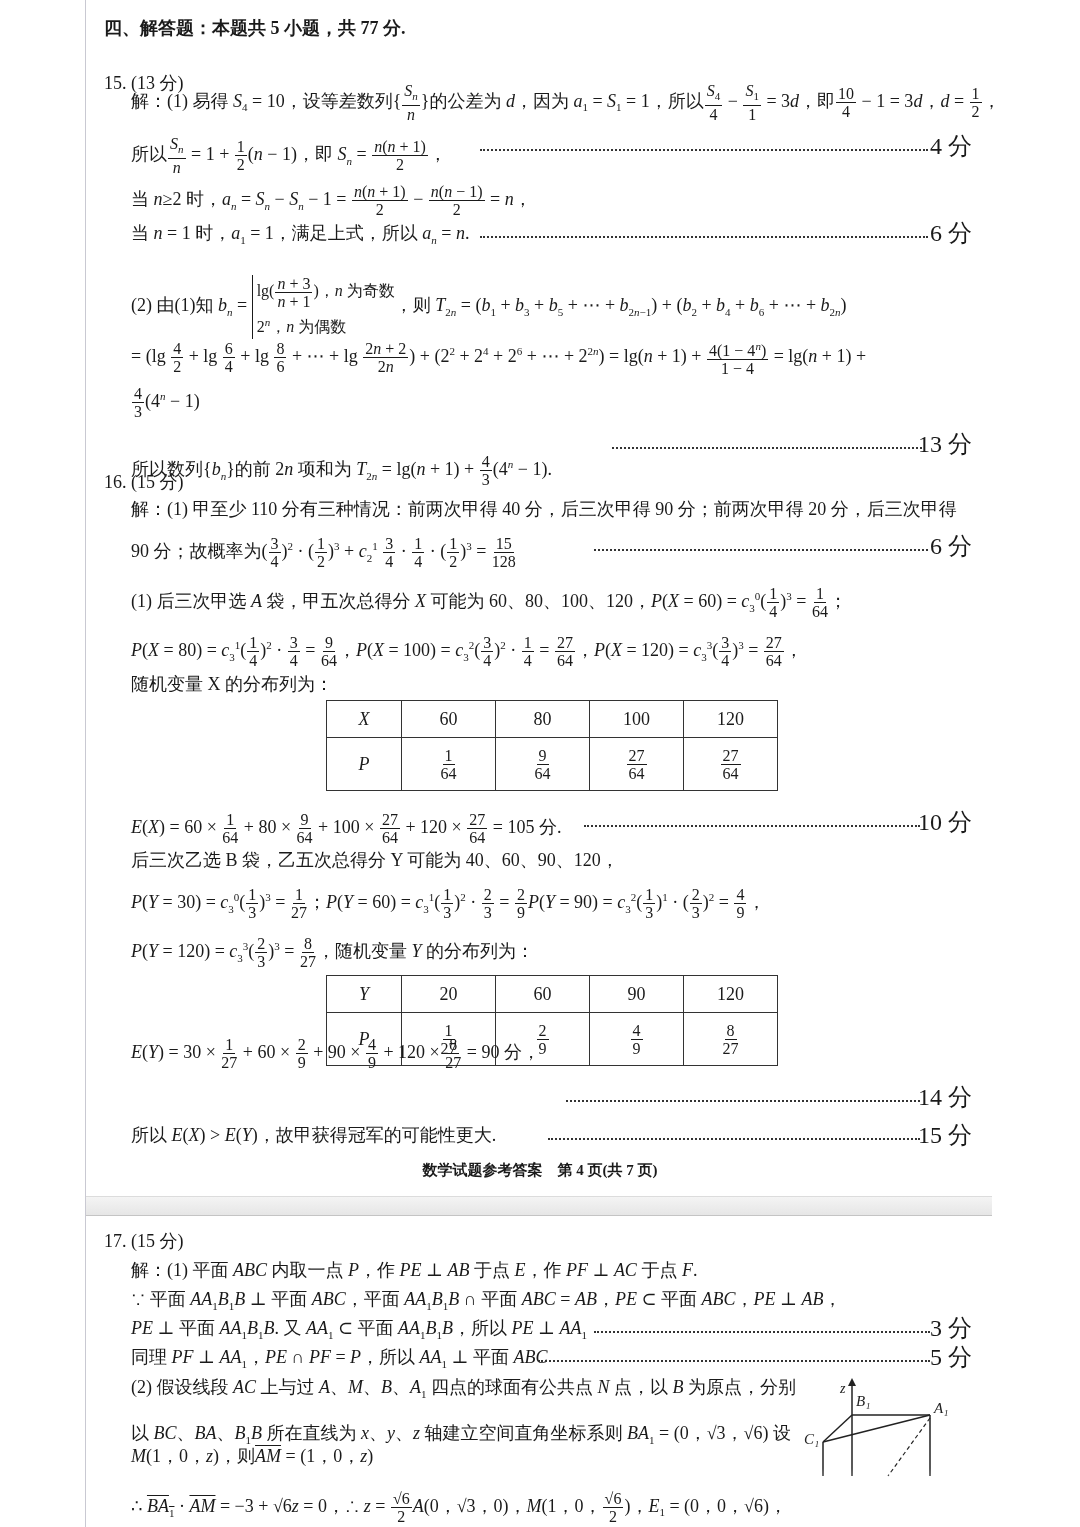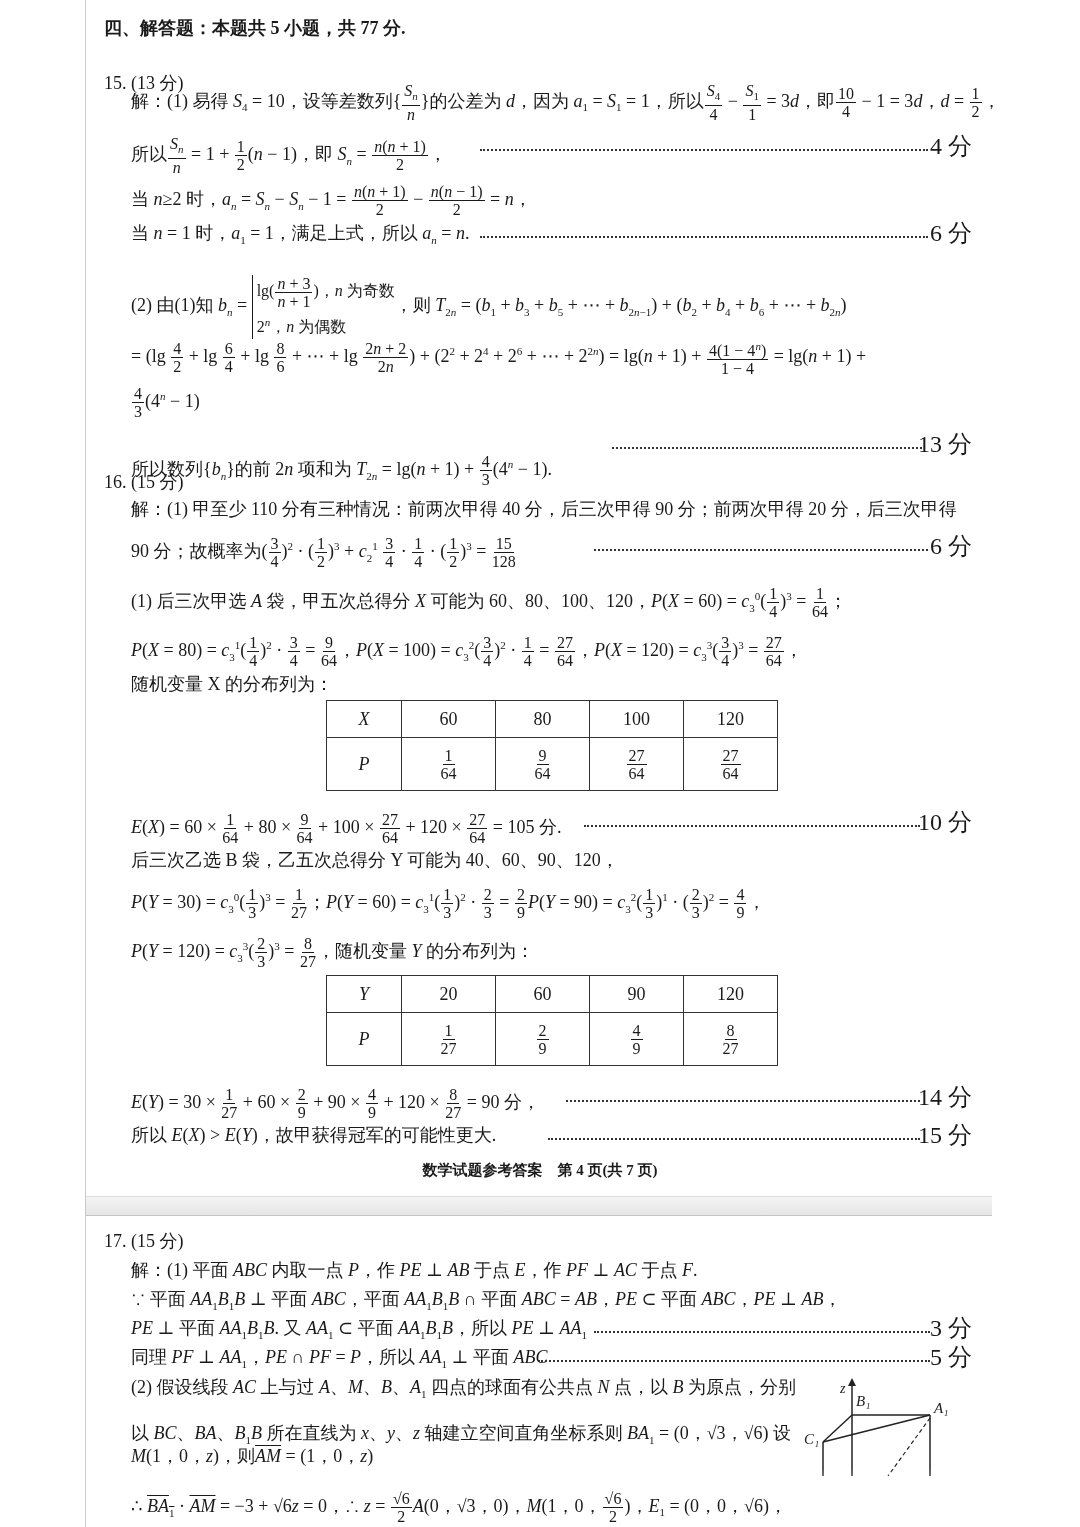--- a/index.html
+++ b/index.html
@@ -279,21 +279,21 @@
             <span>9</span>
           </span></td>
     <td><span class="frac">
             <span>8</span>
             <span>27</span>
           </span></td>
   </tr>
 </tbody>
   </table>
 
-<div class="ln ind" style="top:1086px;"><i>E</i>(<i>Y</i>) = 30 × <span class="frac">
+<div class="ln ind" style="top:1036px;"><i>E</i>(<i>Y</i>) = 30 × <span class="frac">
       <span>1</span>
       <span>27</span>
     </span> + 60 × <span class="frac">
       <span>2</span>
       <span>9</span>
     </span> + 90 × <span class="frac">
       <span>4</span>
       <span>9</span>
     </span> + 120 × <span class="frac">
       <span>8</span>

